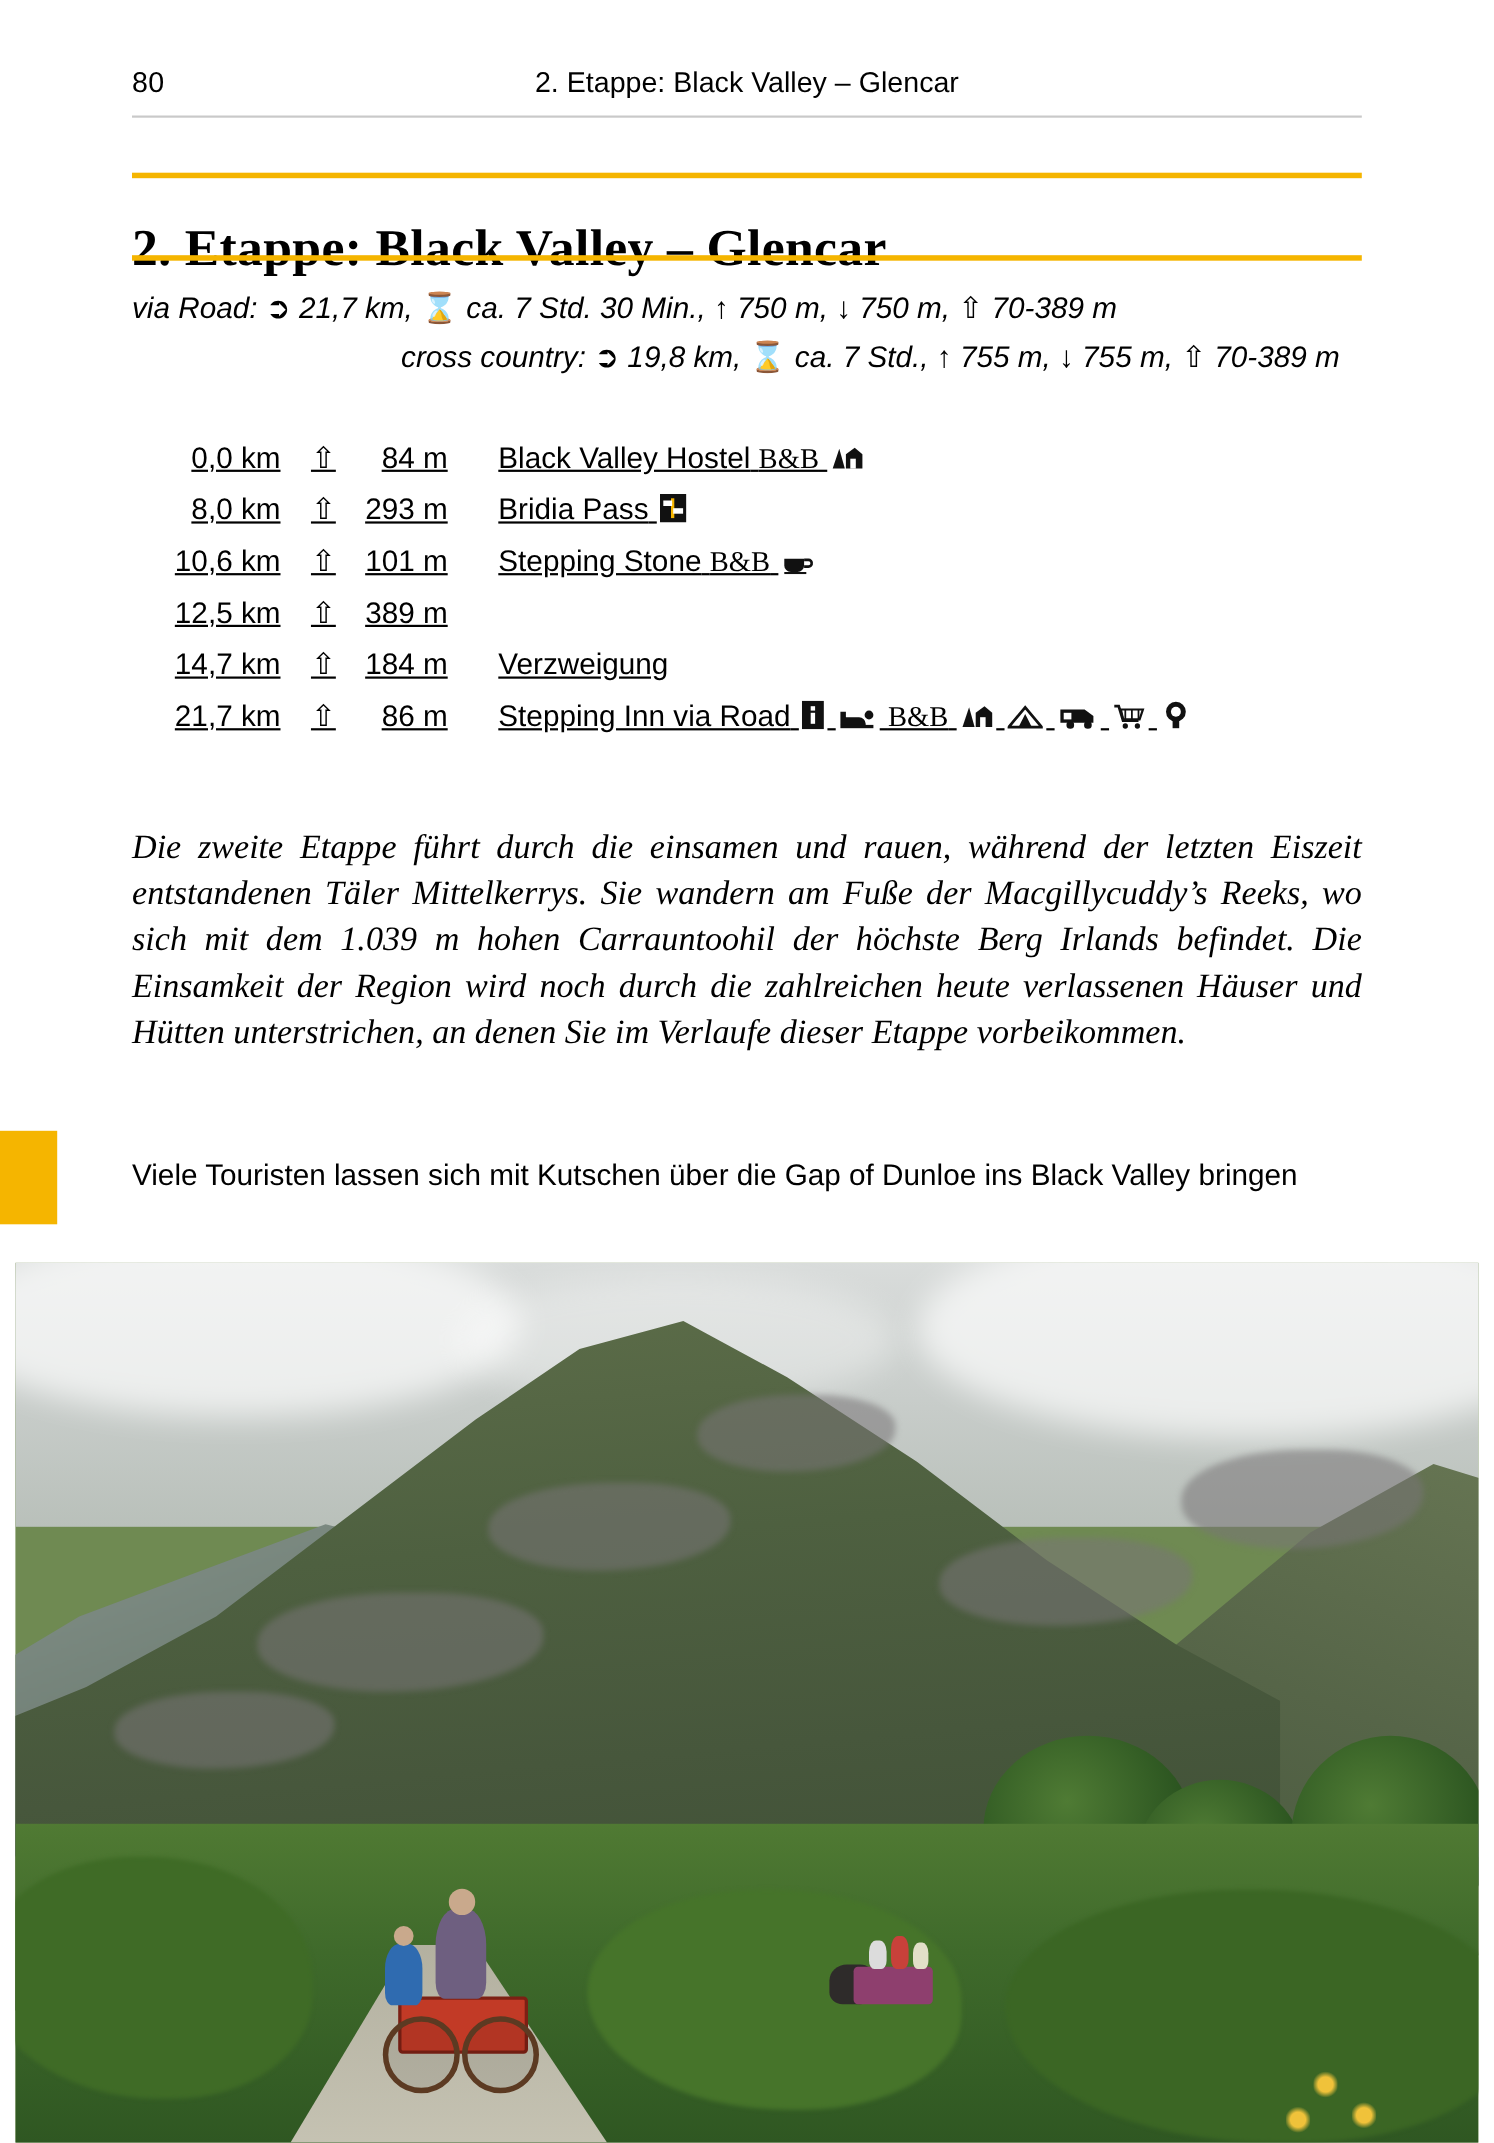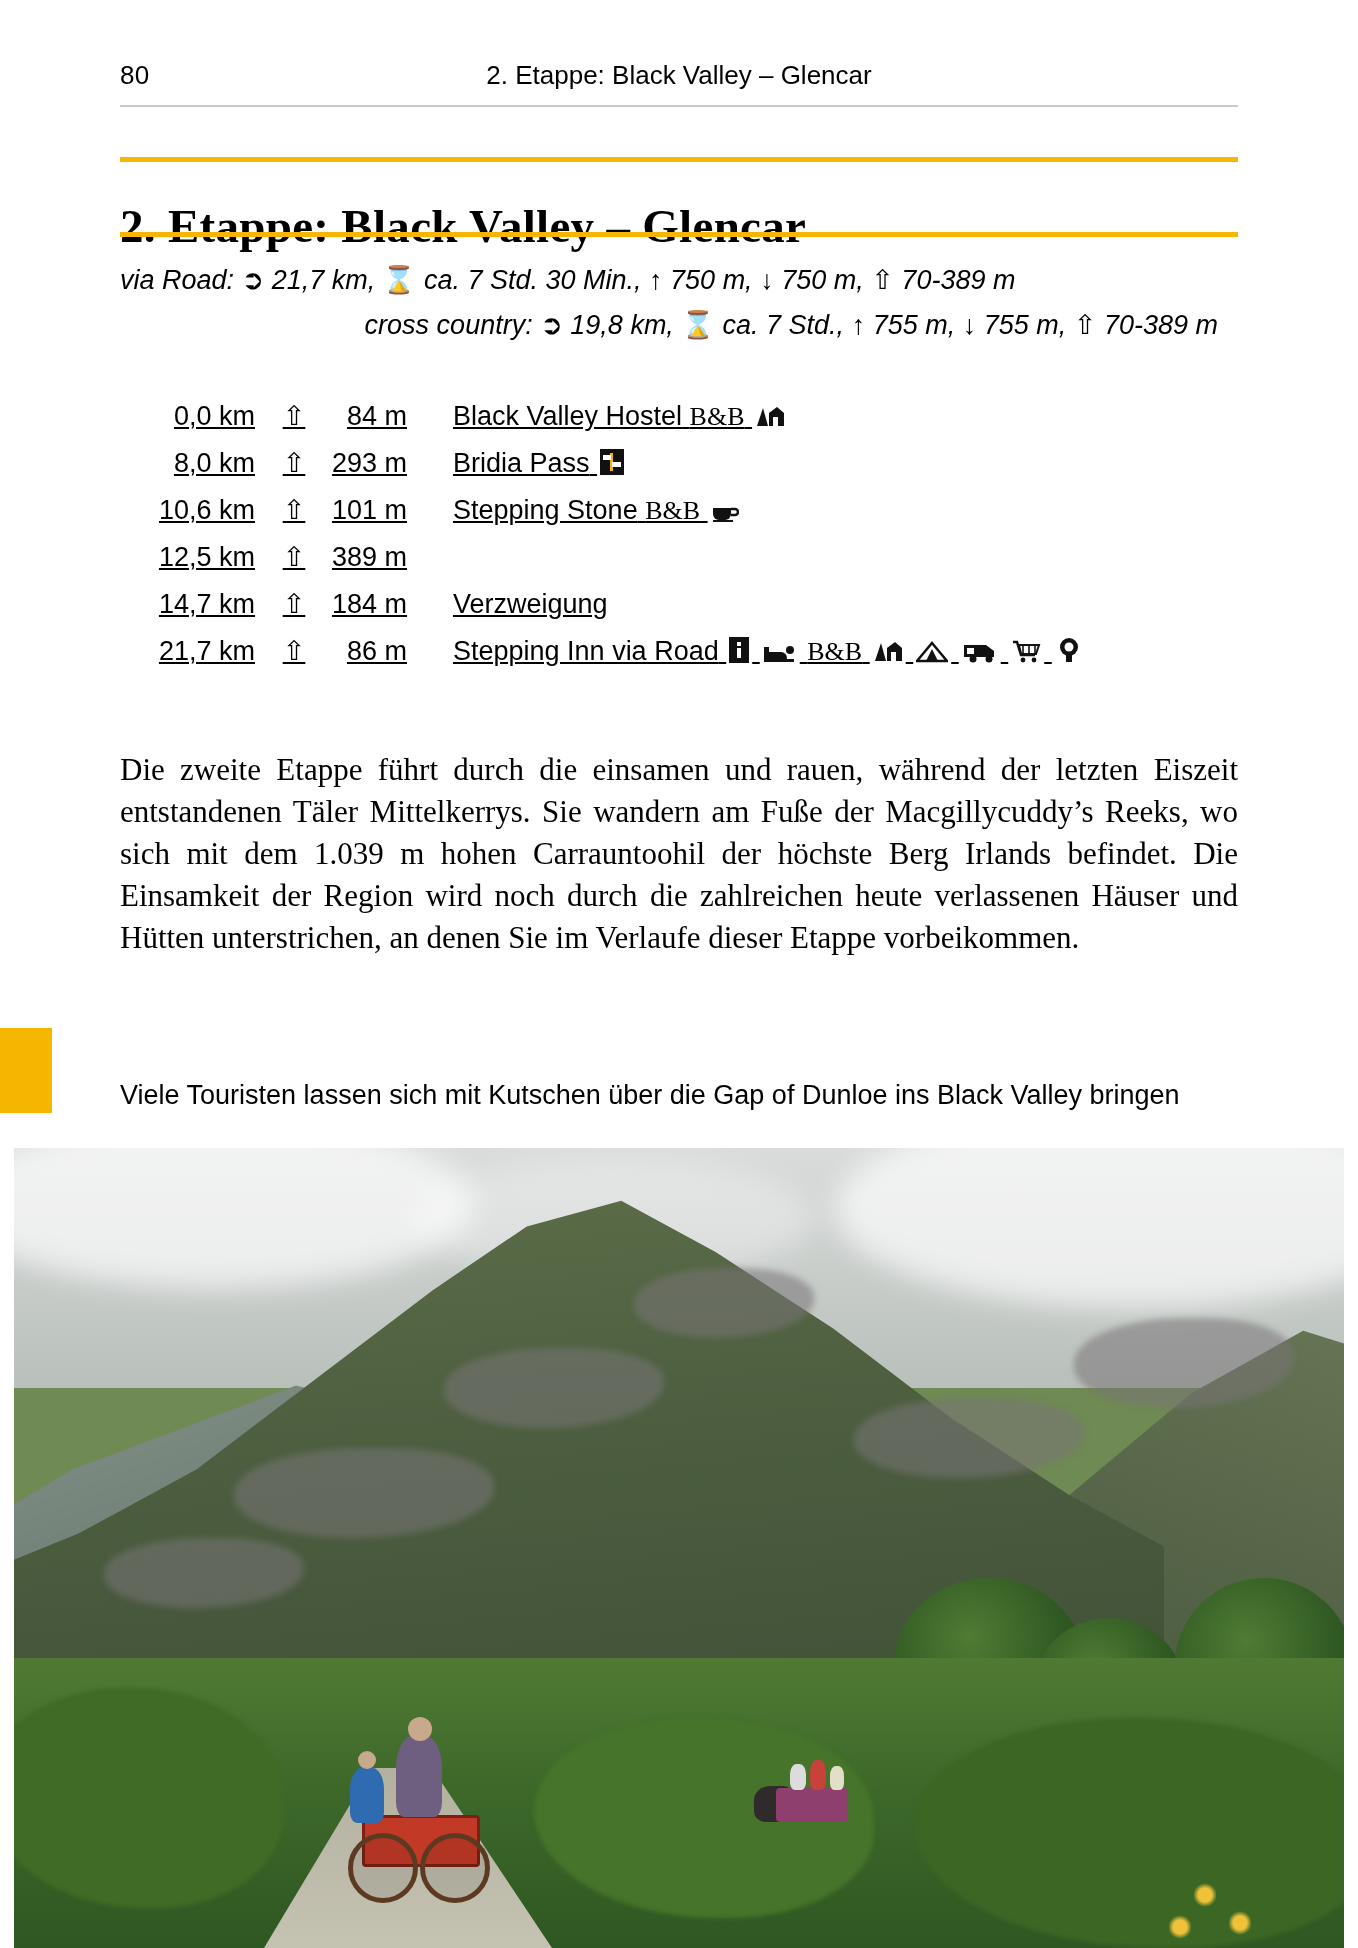--- a/index.html
+++ b/index.html
@@ -124,38 +124,39 @@
     margin: 0 3px;
   }
 
   
   .intro {
     position: absolute;
     left: 120px;
     top: 718px;
     width: 1118px;
     font-family: "Liberation Serif", serif;
+    font-style: italic;
     font-size: 31px;
     line-height: 42px;
     text-align: justify;
   }
 
   
   .caption-tab {
     position: absolute;
     left: 0;
     top: 1028px;
     width: 52px;
     height: 85px;
     background: #f5b500;
   }
   .caption {
     position: absolute;
     left: 120px;
-    top: 1048px;
+    top: 1021px;
     width: 1090px;
     font-size: 27px;
     line-height: 41px;
   }
 
   
   .photo {
     position: absolute;
     left: 14px;
     top: 1148px;

